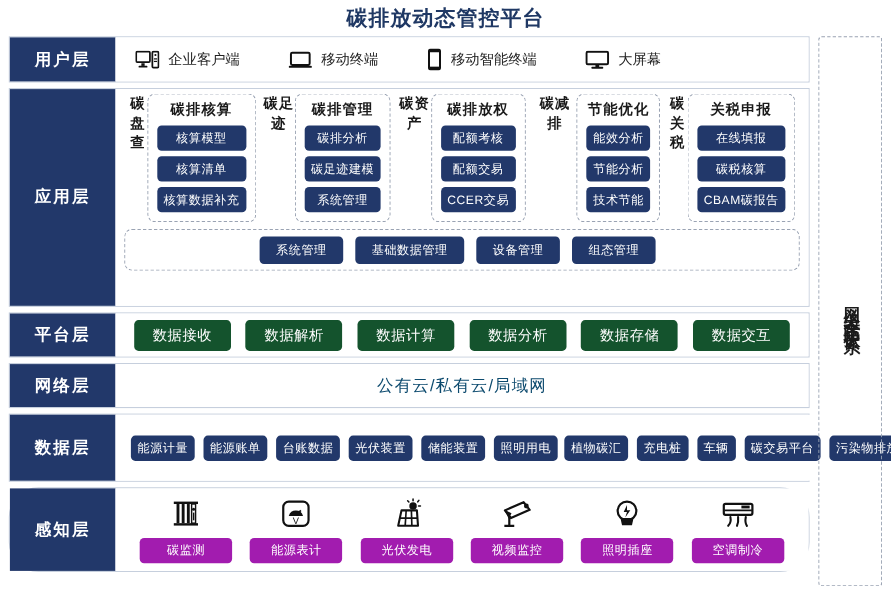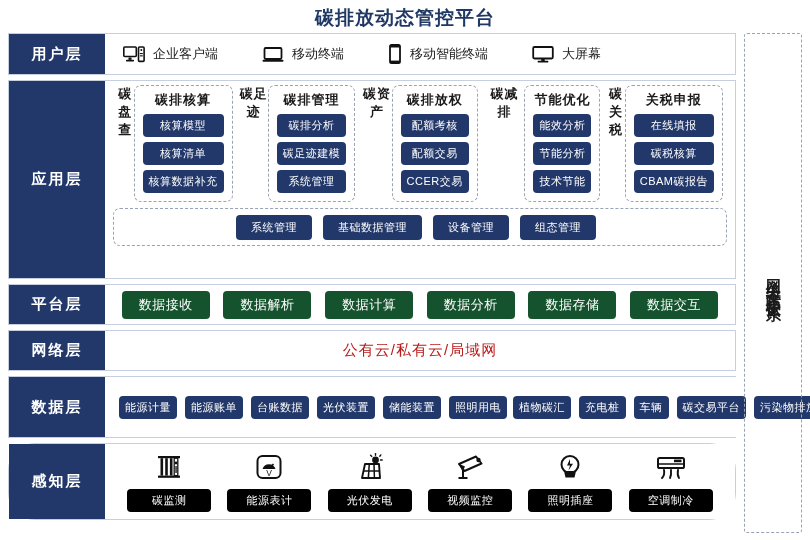--- a/index.html
+++ b/index.html
@@ -170,21 +170,21 @@
     white-space: nowrap;
     letter-spacing: 0.5px;
   }
 
   
   .network-layer { height: 41px; }
   .network-text {
     width: 100%;
     text-align: center;
     font-size: 15px;
-    color: #b91c1c;
+    color: #0c4a6e;
     letter-spacing: 1px;
   }
 
   
   .data-layer { height: 62px; }
   .data-grid {
     width: 100%;
     display: flex;
     flex-direction: row;
     gap: 6px;
@@ -222,21 +222,21 @@
     gap: 5px;
     flex: 1;
   }
   .sense-icon {
     height: 34px;
     display: flex;
     align-items: center;
     justify-content: center;
   }
   .chip-orange-sm {
-    background: #000000;
+    background: #a21caf;
     color: #ffffff;
     font-size: 11px;
     border-radius: 4px;
     padding: 4px 0;
     width: 84px;
     text-align: center;
     letter-spacing: 0.5px;
   }
 
   

